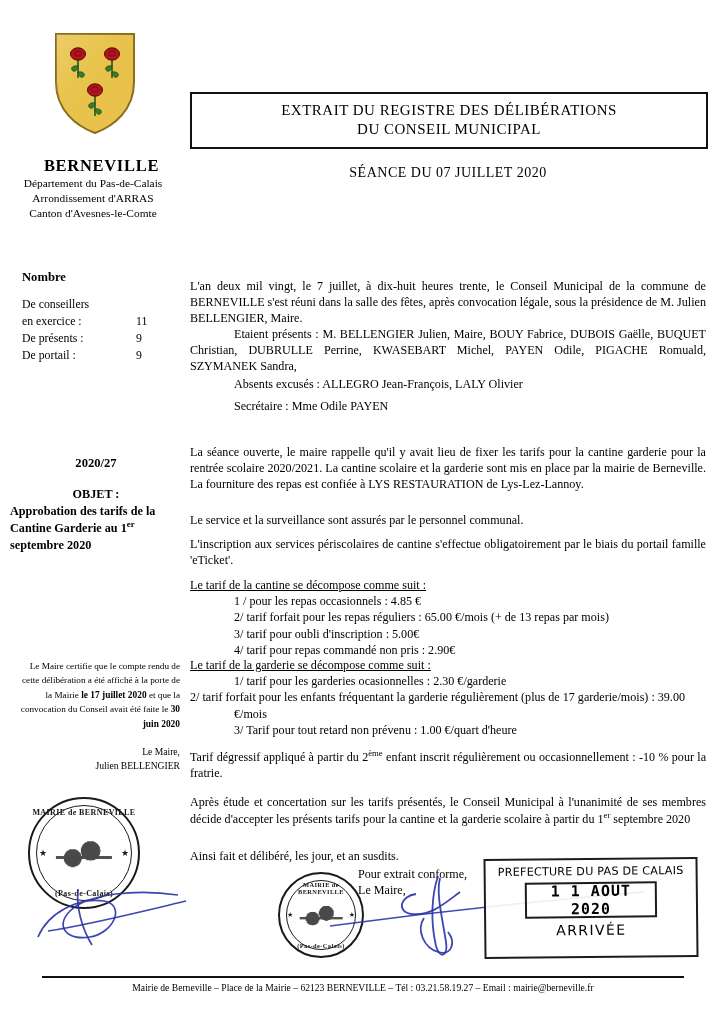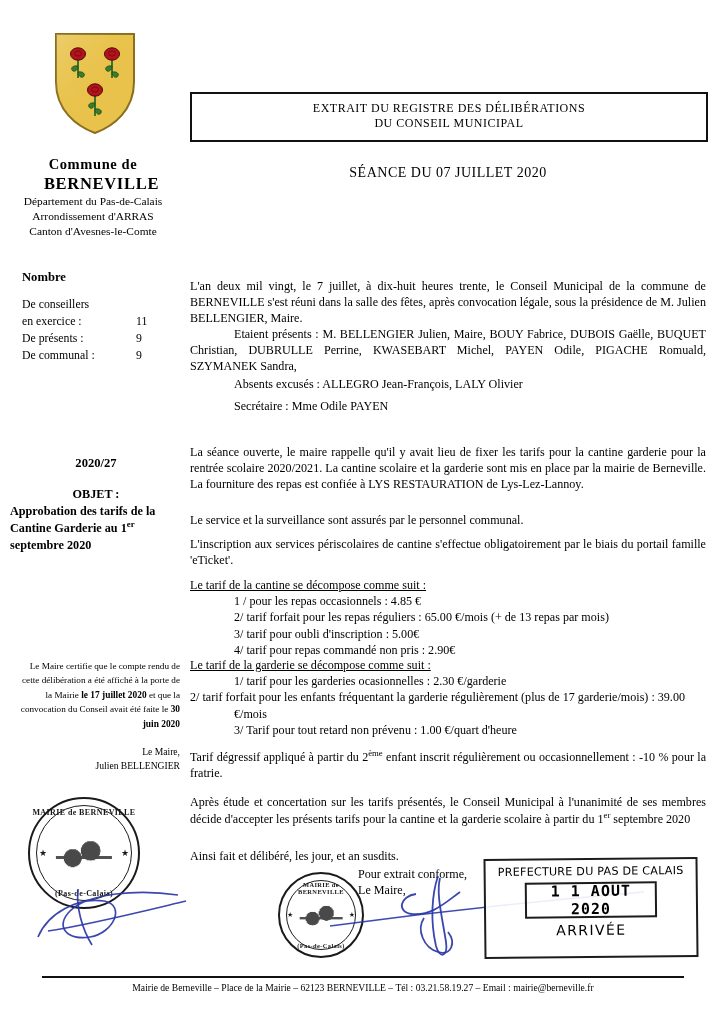--- a/index.html
+++ b/index.html
@@ -181,21 +181,21 @@
     position: absolute;
     left: 2px;
     top: 92px;
     width: 518px;
     border: 2px solid #111111;
     box-sizing: border-box;
     padding: 7px 0 8px 0;
     text-align: center;
   }
   .title-box .tl {
-    font-size: 12px;
+    font-size: 15px;
     letter-spacing: .5px;
     line-height: 1.28;
   }
 
   .seance {
     position: absolute;
     left: 0;
     top: 165px;
     width: 520px;
     text-align: center;
@@ -353,40 +353,39 @@
           <path d="M8 32 L8 6" stroke="#2f6b24" stroke-width="1.8" fill="none"></path>
           <path d="M8 19 C2 18 0 22 3 24 C5 25 8 23 8 19 Z" fill="#3a7d2c" stroke="#1f4a17" stroke-width=".8"></path>
           <path d="M8 25 C14 24 16 28 13 30 C11 31 8 29 8 25 Z" fill="#3a7d2c" stroke="#1f4a17" stroke-width=".8"></path>
           <ellipse cx="8" cy="6" rx="7.5" ry="6.2" fill="#b5121b" stroke="#4a0a0d" stroke-width="1"></ellipse>
           <ellipse cx="8" cy="5.5" rx="3.4" ry="2.6" fill="none" stroke="#6d0d12" stroke-width=".9"></ellipse>
         </g>
       </svg>
     </div>
 
     <div class="commune-lines">
-      <div class="commune-l1">Commune de</div>
       <div class="commune-l2">BERNEVILLE</div>
       <div class="commune-sub">Département du Pas-de-Calais</div>
       <div class="commune-sub">Arrondissement d'ARRAS</div>
       <div class="commune-sub">Canton d'Avesnes-le-Comte</div>
     </div>
 
     <div class="nombre-block">
       <div class="nombre-title">Nombre</div>
       <div class="nb-plain">De conseillers</div>
       <div class="nb-row">
         <span class="nb-label">en exercice :</span>
         <span class="nb-val">11</span>
       </div>
       <div class="nb-row">
         <span class="nb-label">De présents :</span>
         <span class="nb-val">9</span>
       </div>
       <div class="nb-row">
-        <span class="nb-label">De communal  :</span>
+        <span class="nb-label">De portail  :</span>
         <span class="nb-val">9</span>
       </div>
     </div>
 
     <div class="objet-block">
       <div class="objet-num">2020/27</div>
       <div class="objet-label">OBJET :</div>
       <div class="objet-text">Approbation des tarifs de la Cantine Garderie au 1<span class="small-caps-sup">er</span> septembre 2020</div>
     </div>
 

